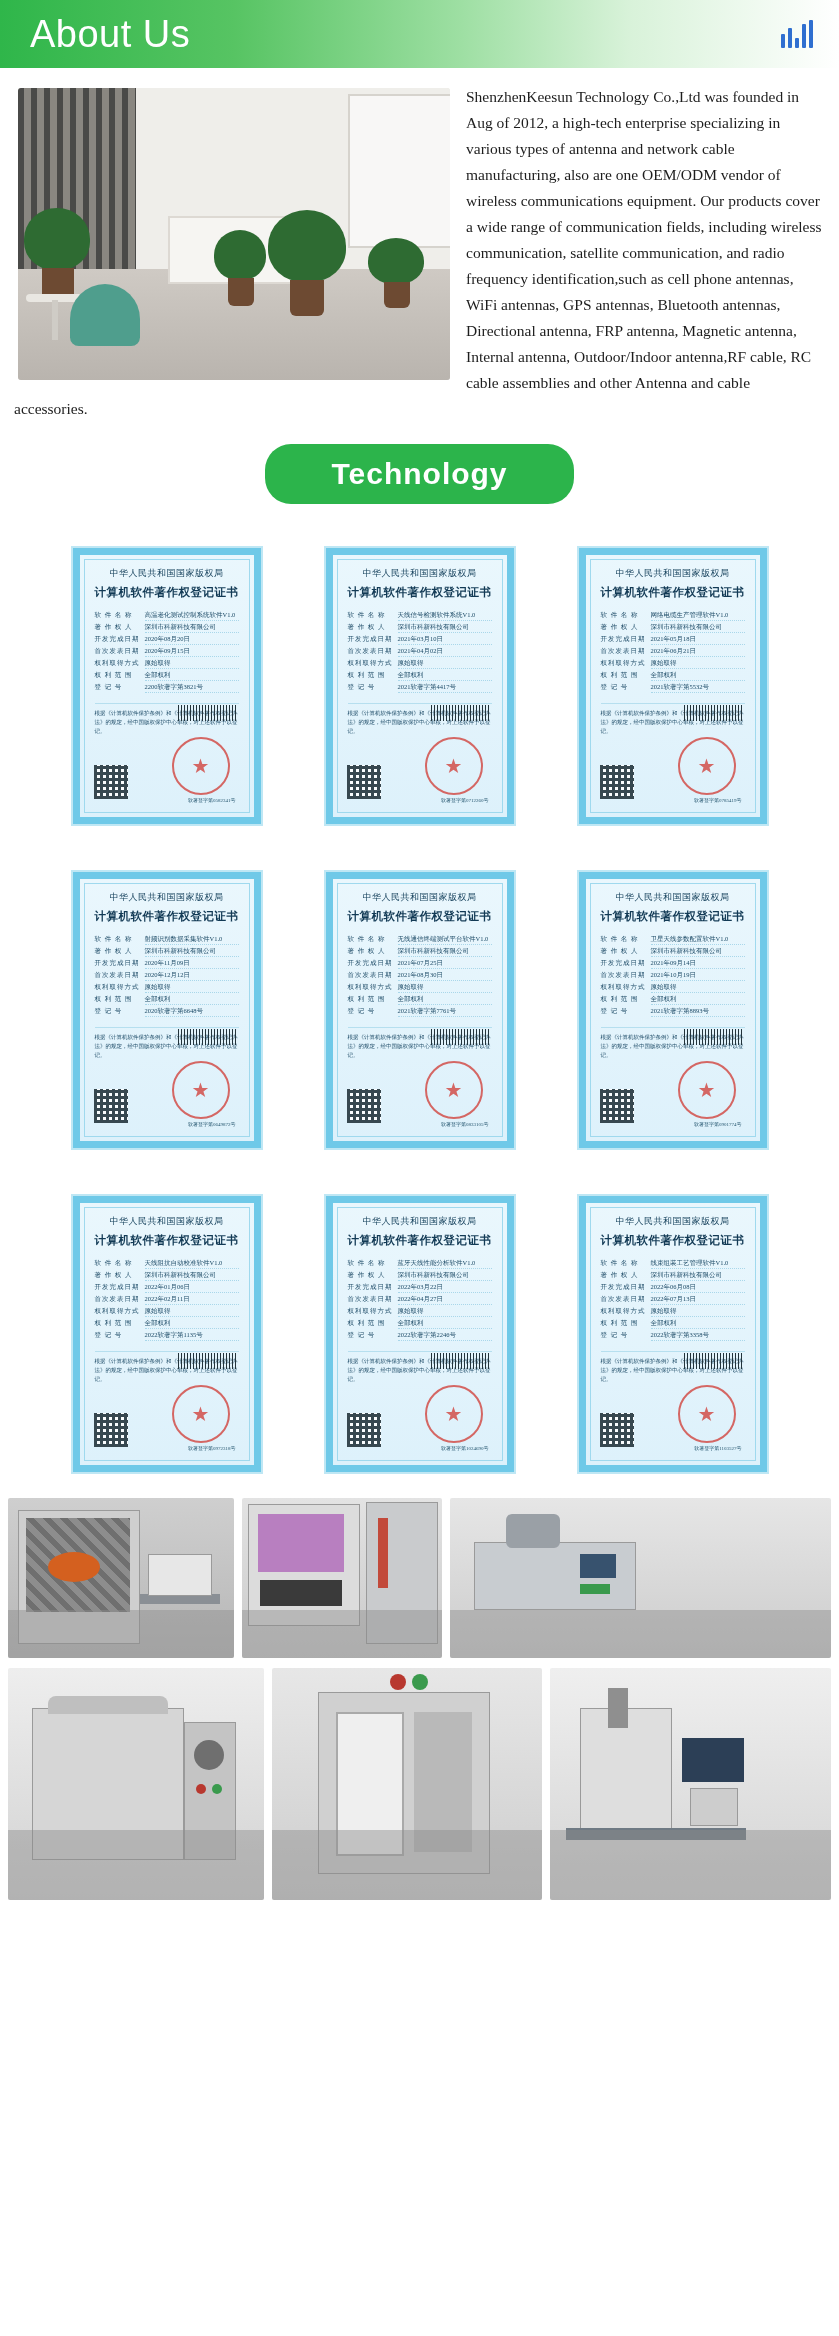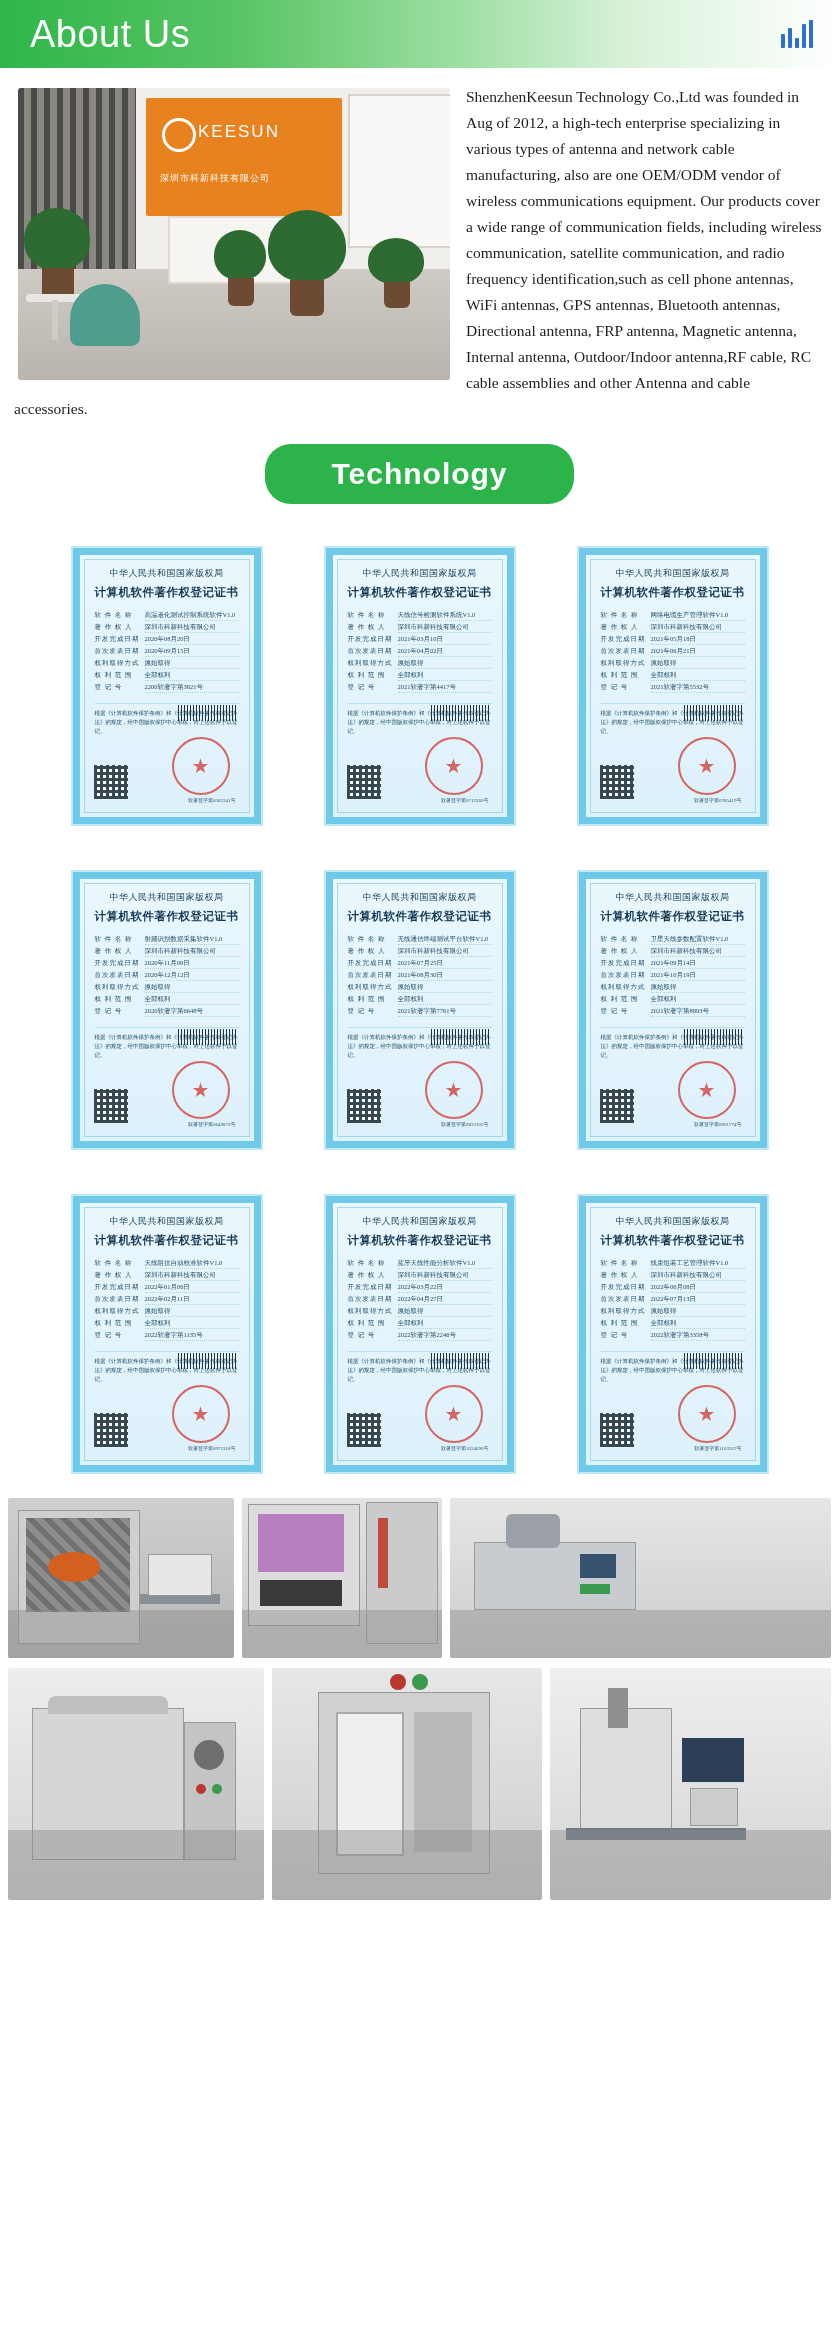--- a/index.html
+++ b/index.html
@@ -202,25 +202,20 @@
         <i></i>
         <i></i>
         <i></i>
     </div>
   </div>
 
   <div class="intro clearfix">
     <div class="intro-photo">
       <div class="ph-wall"></div>
       <div class="ph-slats"></div>
-      <div class="ph-orange">
-        <div class="ph-logo"></div>
-        <div class="ph-logotext">KEESUN</div>
-        <div class="ph-cntext">深圳市科新科技有限公司</div>
-      </div>
       <div class="ph-glass"></div>
       <div class="ph-floor"></div>
       <div class="ph-door"></div>
       <div class="plant p1"></div>
         <div class="pot pot1"></div>
       <div class="plant p2"></div>
         <div class="pot pot2"></div>
       <div class="plant p3"></div>
         <div class="pot pot3"></div>
       <div class="plant p4"></div>

